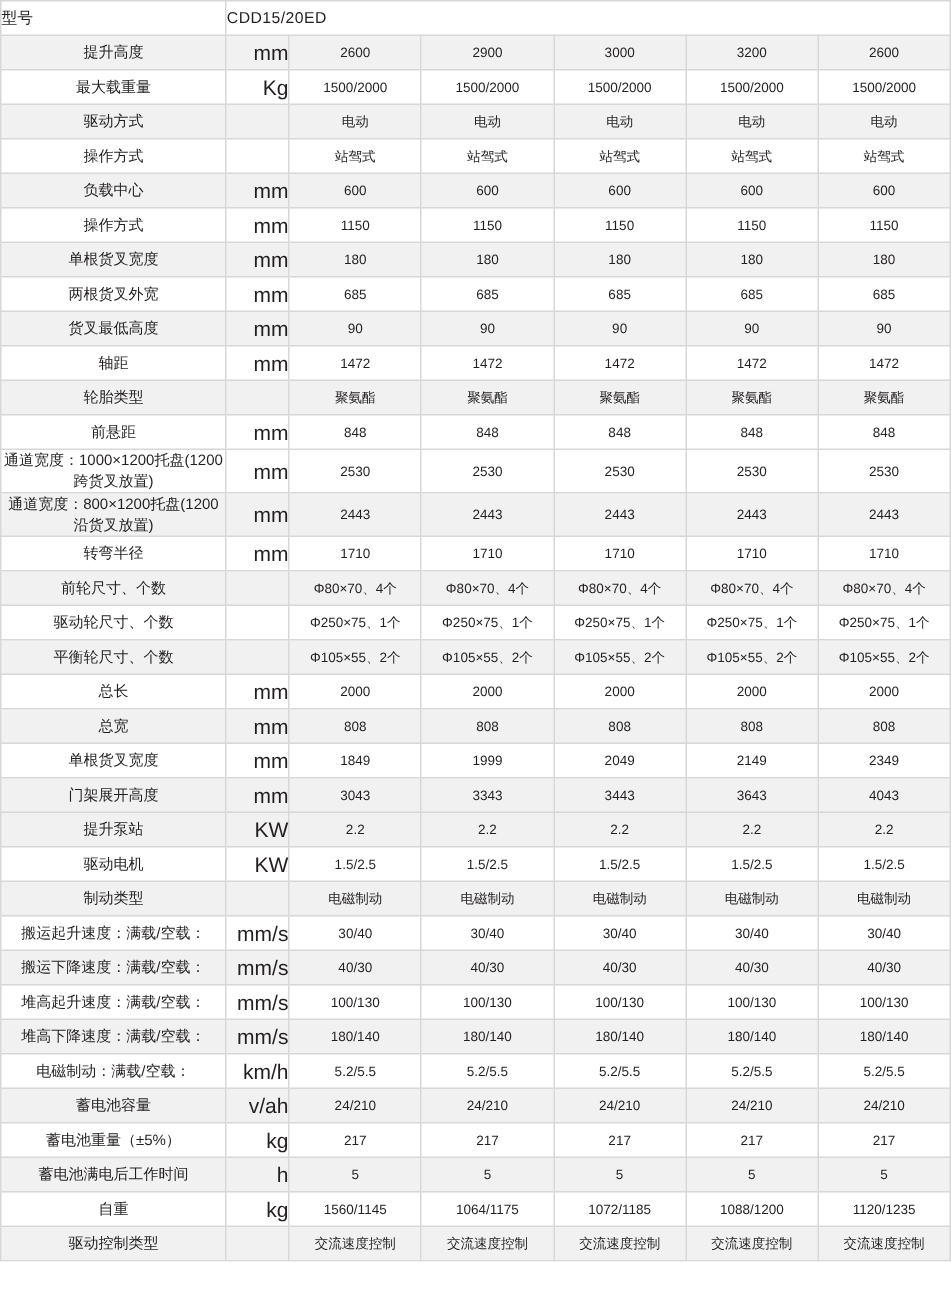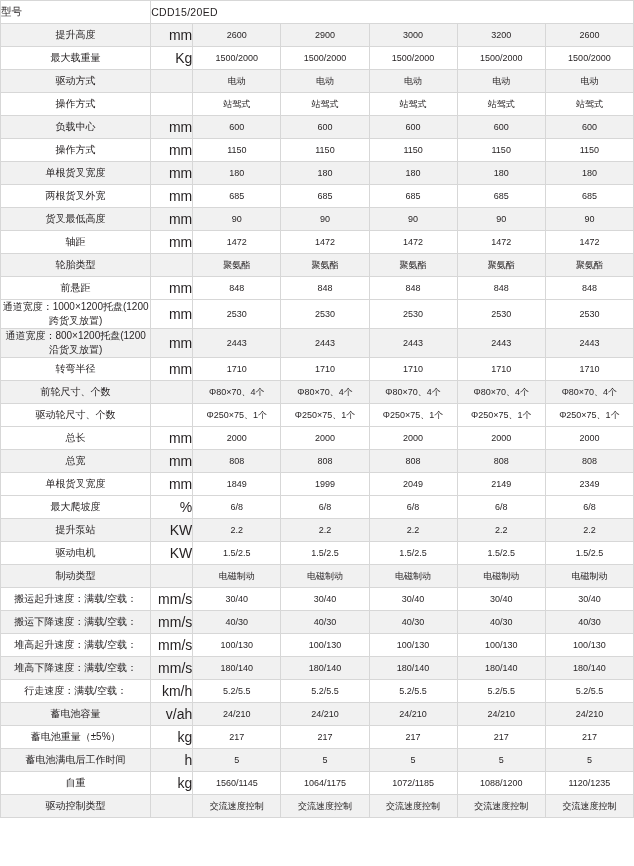--- a/index.html
+++ b/index.html
@@ -235,20 +235,29 @@
       </tr>
       <tr class="plain">
         <td class="label">驱动轮尺寸、个数</td>
         <td class="unit"></td>
         <td class="val tiny">Φ250×75、1个</td>
         <td class="val tiny">Φ250×75、1个</td>
         <td class="val tiny">Φ250×75、1个</td>
         <td class="val tiny">Φ250×75、1个</td>
         <td class="val tiny">Φ250×75、1个</td>
       </tr>
+      <tr class="shade">
+        <td class="label">平衡轮尺寸、个数</td>
+        <td class="unit"></td>
+        <td class="val tiny">Φ105×55、2个</td>
+        <td class="val tiny">Φ105×55、2个</td>
+        <td class="val tiny">Φ105×55、2个</td>
+        <td class="val tiny">Φ105×55、2个</td>
+        <td class="val tiny">Φ105×55、2个</td>
+      </tr>
       <tr class="plain">
         <td class="label">总长</td>
         <td class="unit">mm</td>
         <td class="val">2000</td>
         <td class="val">2000</td>
         <td class="val">2000</td>
         <td class="val">2000</td>
         <td class="val">2000</td>
       </tr>
       <tr class="shade">
@@ -262,28 +271,28 @@
       </tr>
       <tr class="plain">
         <td class="label">单根货叉宽度</td>
         <td class="unit">mm</td>
         <td class="val">1849</td>
         <td class="val">1999</td>
         <td class="val">2049</td>
         <td class="val">2149</td>
         <td class="val">2349</td>
       </tr>
-      <tr class="plain">
-        <td class="label">最大爬坡度</td>
-        <td class="unit">%</td>
-        <td class="val">6/8</td>
-        <td class="val">6/8</td>
-        <td class="val">6/8</td>
-        <td class="val">6/8</td>
-        <td class="val">6/8</td>
+      <tr class="shade">
+        <td class="label">门架展开高度</td>
+        <td class="unit">mm</td>
+        <td class="val">3043</td>
+        <td class="val">3343</td>
+        <td class="val">3443</td>
+        <td class="val">3643</td>
+        <td class="val">4043</td>
       </tr>
       <tr class="shade">
         <td class="label">提升泵站</td>
         <td class="unit">KW</td>
         <td class="val">2.2</td>
         <td class="val">2.2</td>
         <td class="val">2.2</td>
         <td class="val">2.2</td>
         <td class="val">2.2</td>
       </tr>
@@ -335,21 +344,21 @@
       <tr class="shade">
         <td class="label">堆高下降速度：满载/空载：</td>
         <td class="unit">mm/s</td>
         <td class="val">180/140</td>
         <td class="val">180/140</td>
         <td class="val">180/140</td>
         <td class="val">180/140</td>
         <td class="val">180/140</td>
       </tr>
       <tr class="plain">
-        <td class="label">行走速度：满载/空载：</td>
+        <td class="label">电磁制动：满载/空载：</td>
         <td class="unit">km/h</td>
         <td class="val">5.2/5.5</td>
         <td class="val">5.2/5.5</td>
         <td class="val">5.2/5.5</td>
         <td class="val">5.2/5.5</td>
         <td class="val">5.2/5.5</td>
       </tr>
       <tr class="shade">
         <td class="label">蓄电池容量</td>
         <td class="unit">v/ah</td>

